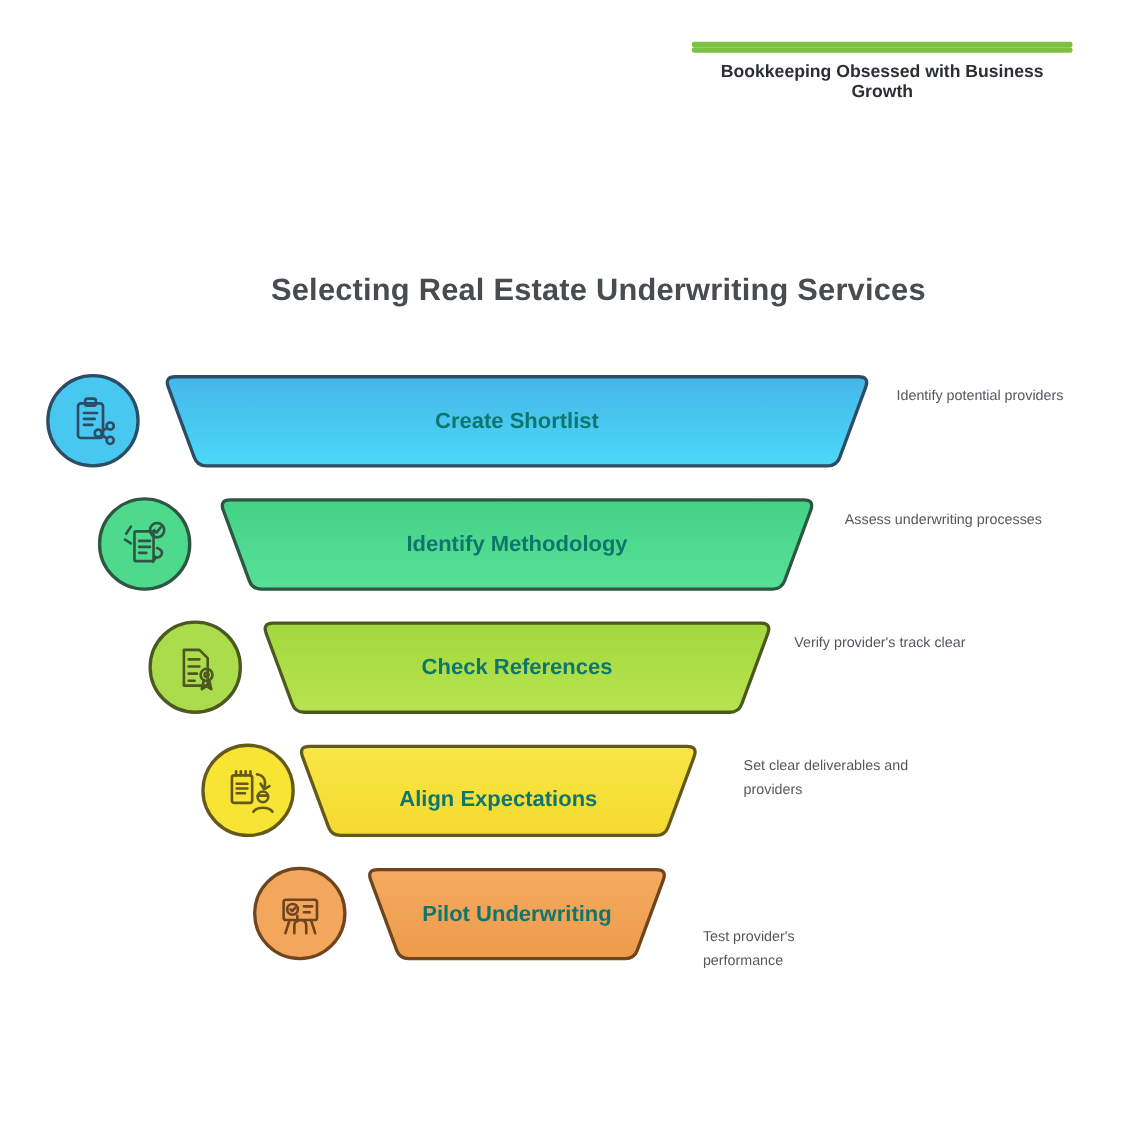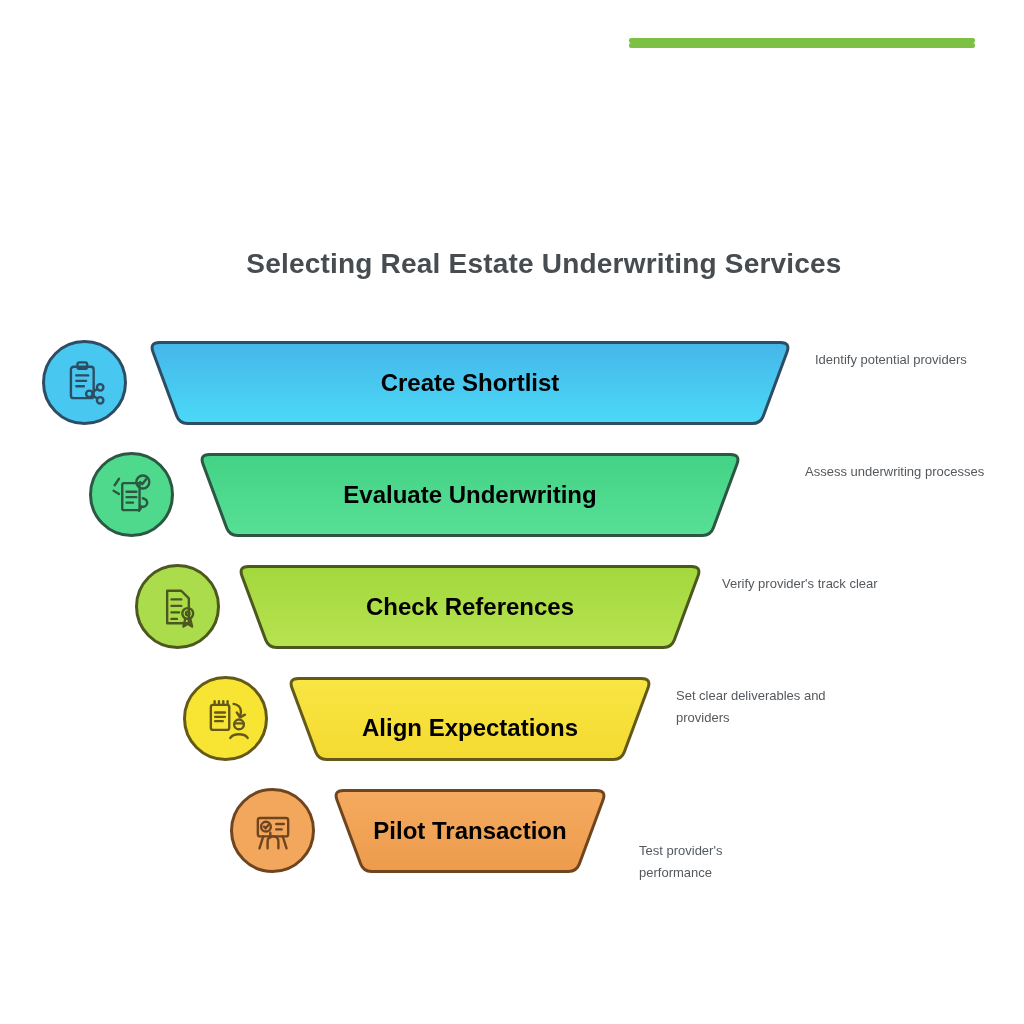--- a/index.html
+++ b/index.html
@@ -17,33 +17,34 @@
 
   
   .page-title{position:absolute;top:248px;left:0;width:1024px;text-align:center;
               font-size:28px;font-weight:bold;color:#474c50;letter-spacing:.2px;margin-left:32px;}
 
   
   .trap{position:absolute;}
   .trap svg{position:absolute;left:0;top:0;overflow:visible;}
   .trap-label{position:absolute;left:0;top:0;width:100%;height:100%;
               display:flex;align-items:center;justify-content:center;
-              font-size:24px;font-weight:bold;color:#000000;}
+              font-size:20px;font-weight:bold;color:#0f766e;}
   .icon-circle{position:absolute;width:85px;height:85px;border-radius:50%;
                border:3px solid #333;box-sizing:border-box;
                display:flex;align-items:center;justify-content:center;}
   .icon-circle svg{width:52px;height:52px;}
   .note{position:absolute;font-size:13px;line-height:22px;color:#54595e;}
 </style>
 </head>
 <body>
 
 <div class="logo">
   <div class="logo-bar"></div>
   <div class="logo-bar"></div>
+  <div class="tagline">Bookkeeping Obsessed with Business Growth</div>
 </div>
 
 <div class="page-title">Selecting Real Estate Underwriting Services</div>
 
 <div>
   <div class="icon-circle" id="circ-0" style="left: 42px; top: 340px; background: rgb(72, 199, 240); border-color: rgb(44, 77, 99); color: rgb(44, 77, 99);">
     <svg viewBox="0 0 48 48" fill="none" stroke="currentColor" stroke-width="2.2" stroke-linecap="round" stroke-linejoin="round">
       <rect x="11" y="9" width="21" height="29" rx="2.5"></rect>
       <rect x="17" y="5" width="9" height="6" rx="2"></rect>
       <path d="M16 17h11M16 22h9M16 27h7"></path>
@@ -83,23 +84,23 @@
   <div class="trap" id="trap-1" style="left: 198px; top: 453px; width: 544px; height: 84px;">
     <svg id="trapsvg-1" width="544" height="84">
         <defs>
           <linearGradient id="grad-1" x1="0" y1="0" x2="0" y2="1">
             <stop offset="0%" stop-color="#43d286"></stop>
             <stop offset="100%" stop-color="#57e096"></stop>
           </linearGradient>
         </defs>
         <path d="M5.0 10.9 Q1.5 1.5 11.5 1.5 L532.5 1.5 Q542.5 1.5 539.0 10.9 L515.3 75.0 Q512.5 82.5 504.5 82.5 L39.5 82.5 Q31.5 82.5 28.7 75.0 Z" fill="url(#grad-1)" stroke="#2d5742" stroke-width="3"></path>
       </svg>
-    <div class="trap-label">Evaluate Underwriting</div>
+    <div class="trap-label">Identify Methodology</div>
   </div>
-  <div class="note" id="note-1" style="left: 768px; top: 461px; width: 180px; margin-left: 37px;">Assess underwriting processes</div>
+  <div class="note" id="note-1" style="left: 768px; top: 461px; width: 180px;">Assess underwriting processes</div>
 </div>
 
 <div>
   <div class="icon-circle" id="circ-2" style="left: 135px; top: 564px; background: rgb(171, 220, 76); border-color: rgb(76, 88, 31); color: rgb(76, 88, 31);">
     <svg viewBox="0 0 48 48" fill="none" stroke="currentColor" stroke-width="2.2" stroke-linecap="round" stroke-linejoin="round">
       <path d="M14 9h13l7 7v23H14z"></path>
       <path d="M18 17h9M18 23h9M18 29h7M18 35h5"></path>
       <circle cx="33" cy="30" r="5"></circle>
         <circle cx="33" cy="30" r="1.7"></circle>
       <path d="M30.8 34.4L29 42l4-2.6L37 42l-1.8-7.6"></path>
@@ -126,21 +127,21 @@
       <rect x="10" y="11" width="17" height="23" rx="2"></rect>
       <path d="M13.5 11V7.5M17.5 11V7.5M21.5 11V7.5M25.5 11V7.5"></path>
       <path d="M14 18h9M14 22h9M14 26h7"></path>
       <path d="M31 10c6 1 8 5.5 6 11"></path>
       <path d="M34 18l3 4.5 4.5-2.5"></path>
       <circle cx="36" cy="29" r="4.5"></circle>
       <path d="M31.8 28h8.4"></path>
       <path d="M28 41.5c3-4.5 13-4.5 16 0"></path>
     </svg>
   </div>
-  <div class="trap" id="trap-3" style="left: 287px; top: 677px; width: 366px; height: 101px;">
+  <div class="trap" id="trap-3" style="left: 270px; top: 677px; width: 366px; height: 101px;">
     <svg id="trapsvg-3" width="366" height="84">
         <defs>
           <linearGradient id="grad-3" x1="0" y1="0" x2="0" y2="1">
             <stop offset="0%" stop-color="#f8e644"></stop>
             <stop offset="100%" stop-color="#f5da30"></stop>
           </linearGradient>
         </defs>
         <path d="M5.0 10.9 Q1.5 1.5 11.5 1.5 L354.5 1.5 Q364.5 1.5 361.0 10.9 L337.3 75.0 Q334.5 82.5 326.5 82.5 L39.5 82.5 Q31.5 82.5 28.7 75.0 Z" fill="url(#grad-3)" stroke="#63591a" stroke-width="3"></path>
       </svg>
     <div class="trap-label">Align Expectations</div>
@@ -163,16 +164,16 @@
   <div class="trap" id="trap-4" style="left: 332px; top: 789px; width: 276px; height: 84px;">
     <svg id="trapsvg-4" width="276" height="84">
         <defs>
           <linearGradient id="grad-4" x1="0" y1="0" x2="0" y2="1">
             <stop offset="0%" stop-color="#f4ab60"></stop>
             <stop offset="100%" stop-color="#ee9b4b"></stop>
           </linearGradient>
         </defs>
         <path d="M5.0 10.9 Q1.5 1.5 11.5 1.5 L264.5 1.5 Q274.5 1.5 271.0 10.9 L247.3 75.0 Q244.5 82.5 236.5 82.5 L39.5 82.5 Q31.5 82.5 28.7 75.0 Z" fill="url(#grad-4)" stroke="#6f4520" stroke-width="3"></path>
       </svg>
-    <div class="trap-label">Pilot Transaction</div>
+    <div class="trap-label">Pilot Underwriting</div>
   </div>
   <div class="note" id="note-4" style="left: 628px; top: 840px; width: 130px; margin-left: 11px;">Test provider's performance</div>
 </div>
 
 </body></html>

